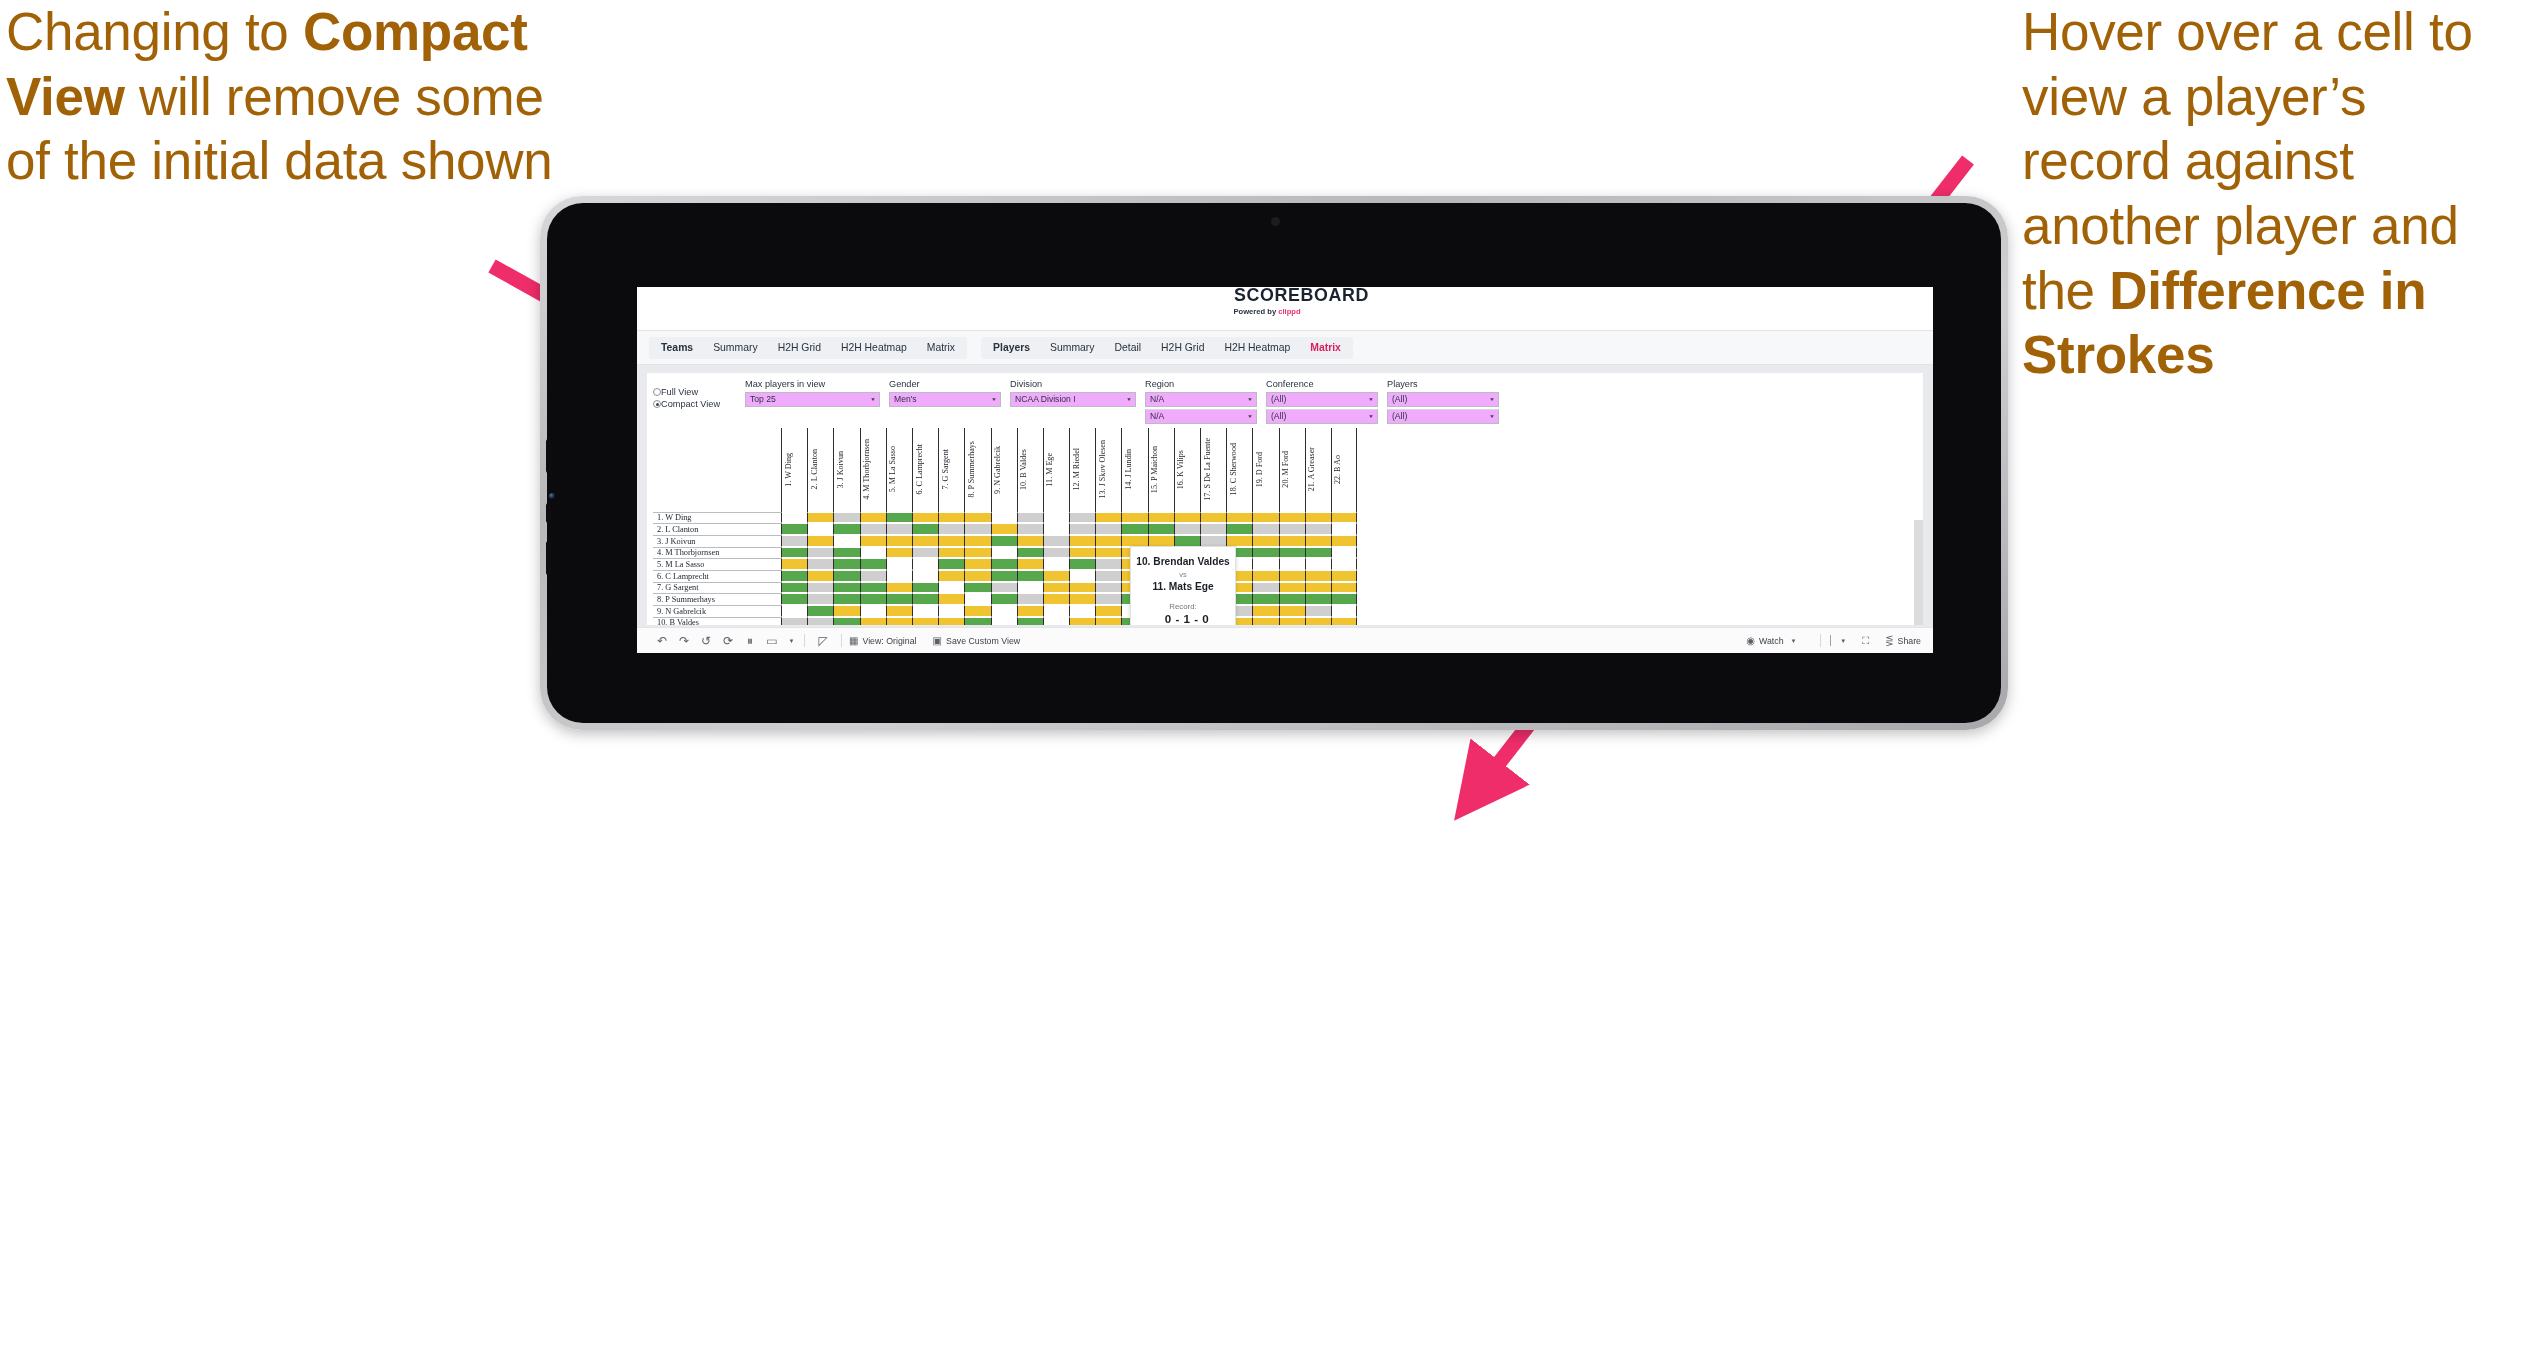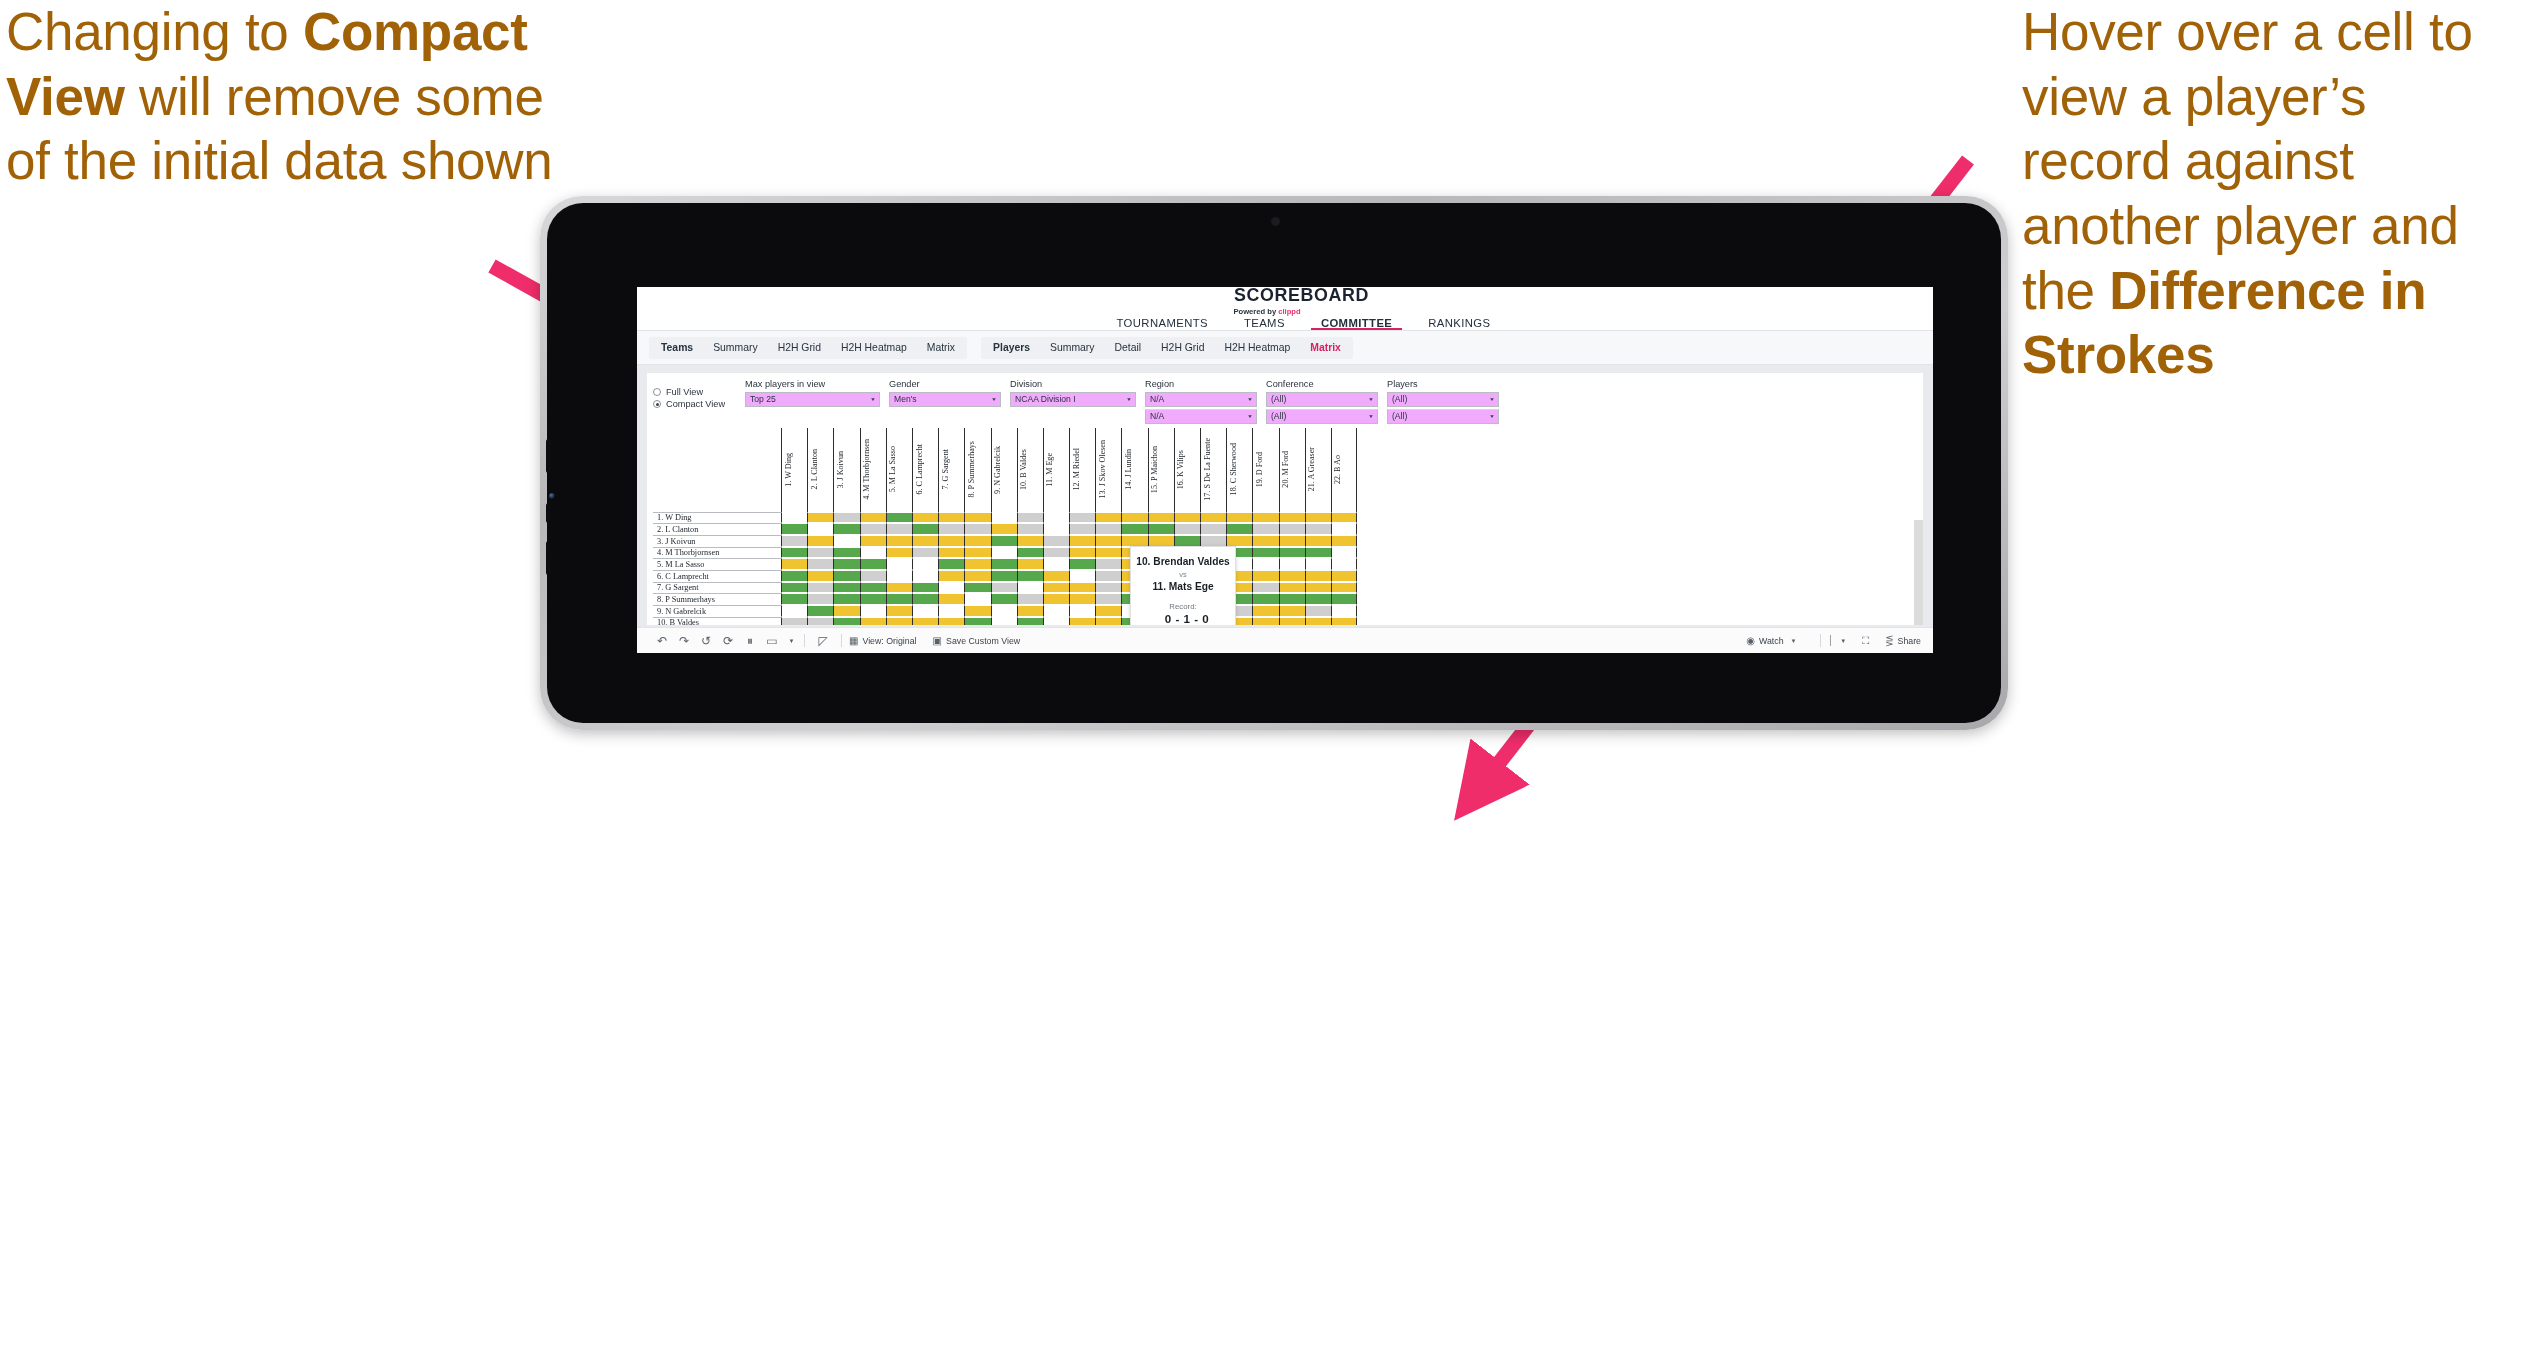--- a/index.html
+++ b/index.html
@@ -105,21 +105,21 @@
   #viz {
     position: relative; height: 288px; background:#e8eaed; padding: 8px 10px 0 10px;
   }
   #sheet {
     position: relative; width: 100%; height: 252px; background: #fff; overflow: hidden;
   }
 
   
   #filters { display:flex; align-items:flex-start; padding: 6px 4px 4px 6px; gap: 0; }
   #viewtoggle { width: 92px; padding-top: 8px; }
-  .radio-row { display:flex; align-items:center; gap:5px; margin-bottom: 2px; }
+  .radio-row { display:flex; align-items:center; margin-bottom: 2px; }
   .radio {
     width:8px;height:8px;border-radius:50%;border:1px solid #8d9299;background:#fff;
     position:relative; flex:none;
   }
   .radio.on::after{content:'';position:absolute;left:1.6px;top:1.6px;width:3.2px;height:3.2px;
     border-radius:50%;background:#3c4450;}
   .radio-label { font-size:9.2px; color:#2b3340; white-space:nowrap;}
 
   .fgroup { margin-right: 9px; }
   .fgroup.wide { width: 135px; }
@@ -225,26 +225,20 @@
       <div class="lens" style="top:290px;"></div>
       <div class="btn-side" id="btn2"></div>
       <div class="btn-side" id="btn3"></div>
 
       <div id="screen">
 
         <div id="topnav">
           <div id="brand">
             <div id="brand-title">SCOREBOARD</div>
             <div id="brand-sub"><span>Powered by </span><span class="pink">clippd</span></div>
-          </div>
-          <div id="topnav-items">
-            <div class="topnav-item">TOURNAMENTS</div>
-            <div class="topnav-item">TEAMS</div>
-            <div class="topnav-item active">COMMITTEE</div>
-            <div class="topnav-item">RANKINGS</div>
           </div>
         </div>
 
         <div id="subnav">
           <div class="subgroup">
             <div class="sub-item lead">Teams</div>
             <div class="sub-item">Summary</div>
             <div class="sub-item">H2H Grid</div>
             <div class="sub-item">H2H Heatmap</div>
             <div class="sub-item">Matrix</div>

